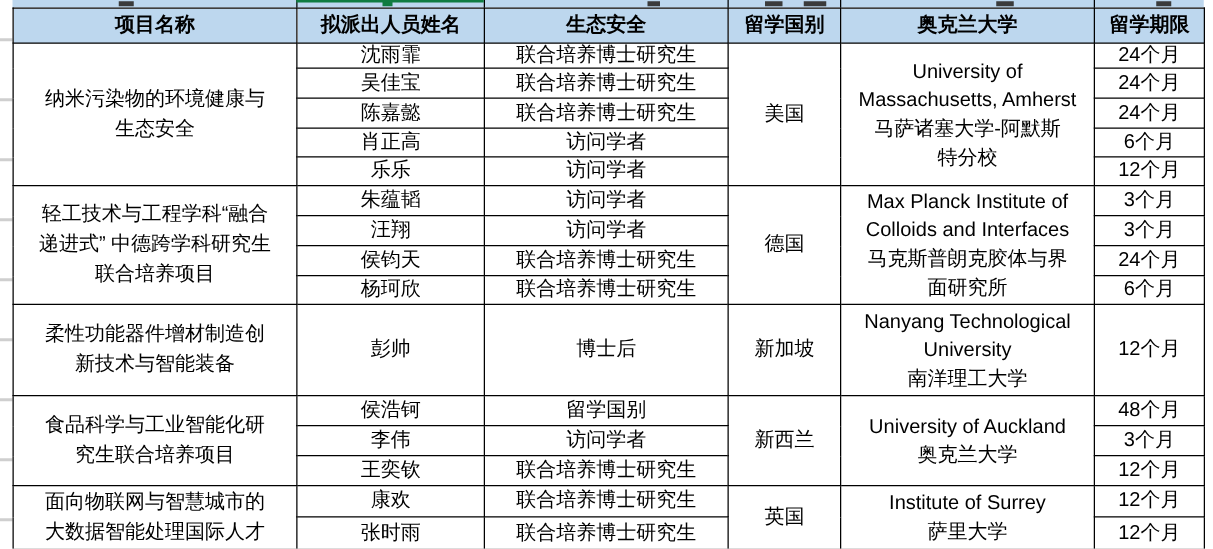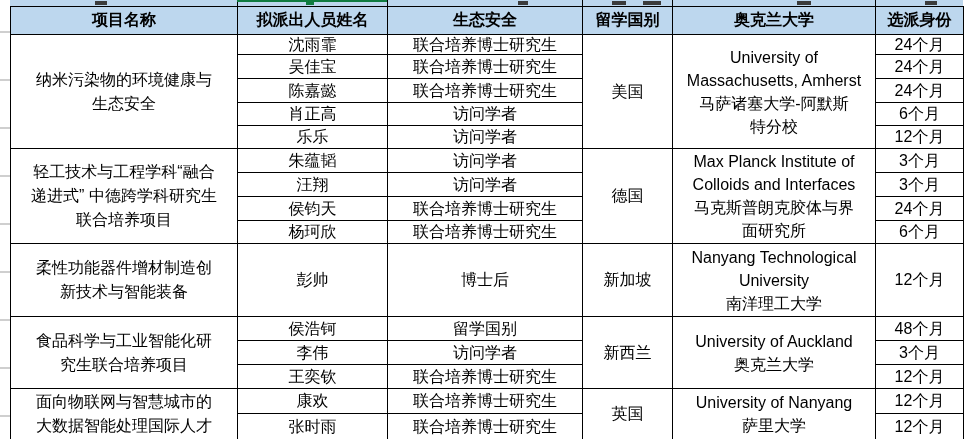--- a/index.html
+++ b/index.html
@@ -65,21 +65,21 @@
         <col style="width:203px">
         <col style="width:88px">
     </colgroup>
     <thead>
       <tr>
         <th>项目名称</th>
         <th>拟派出人员姓名</th>
         <th>生态安全</th>
         <th>留学国别</th>
         <th>奥克兰大学</th>
-        <th>选派身份</th>
+        <th>留学期限</th>
       </tr>
     </thead>
     <tbody>
 
       <tr style="height:20px">
         <td class="project" rowspan="5">纳米污染物的环境健康与
 生态安全</td>
         <td class="person">沈雨霏</td>
         <td class="role">联合培养博士研究生</td>
         <td class="country" rowspan="5">美国</td>
@@ -171,21 +171,21 @@
         <td class="role">联合培养博士研究生</td>
         <td class="duration">12个月</td>
       </tr>
 
       <tr style="height:25px">
         <td class="project" rowspan="2">面向物联网与智慧城市的
 大数据智能处理国际人才</td>
         <td class="person">康欢</td>
         <td class="role">联合培养博士研究生</td>
         <td class="country" rowspan="2">英国</td>
-        <td class="host" rowspan="2">University of Nanyang
+        <td class="host" rowspan="2">Institute of Surrey
 萨里大学</td>
         <td class="duration">12个月</td>
       </tr>
       <tr style="height:26px">
         <td class="person">张时雨</td>
         <td class="role">联合培养博士研究生</td>
         <td class="duration">12个月</td>
       </tr>
     </tbody>
   </table>

